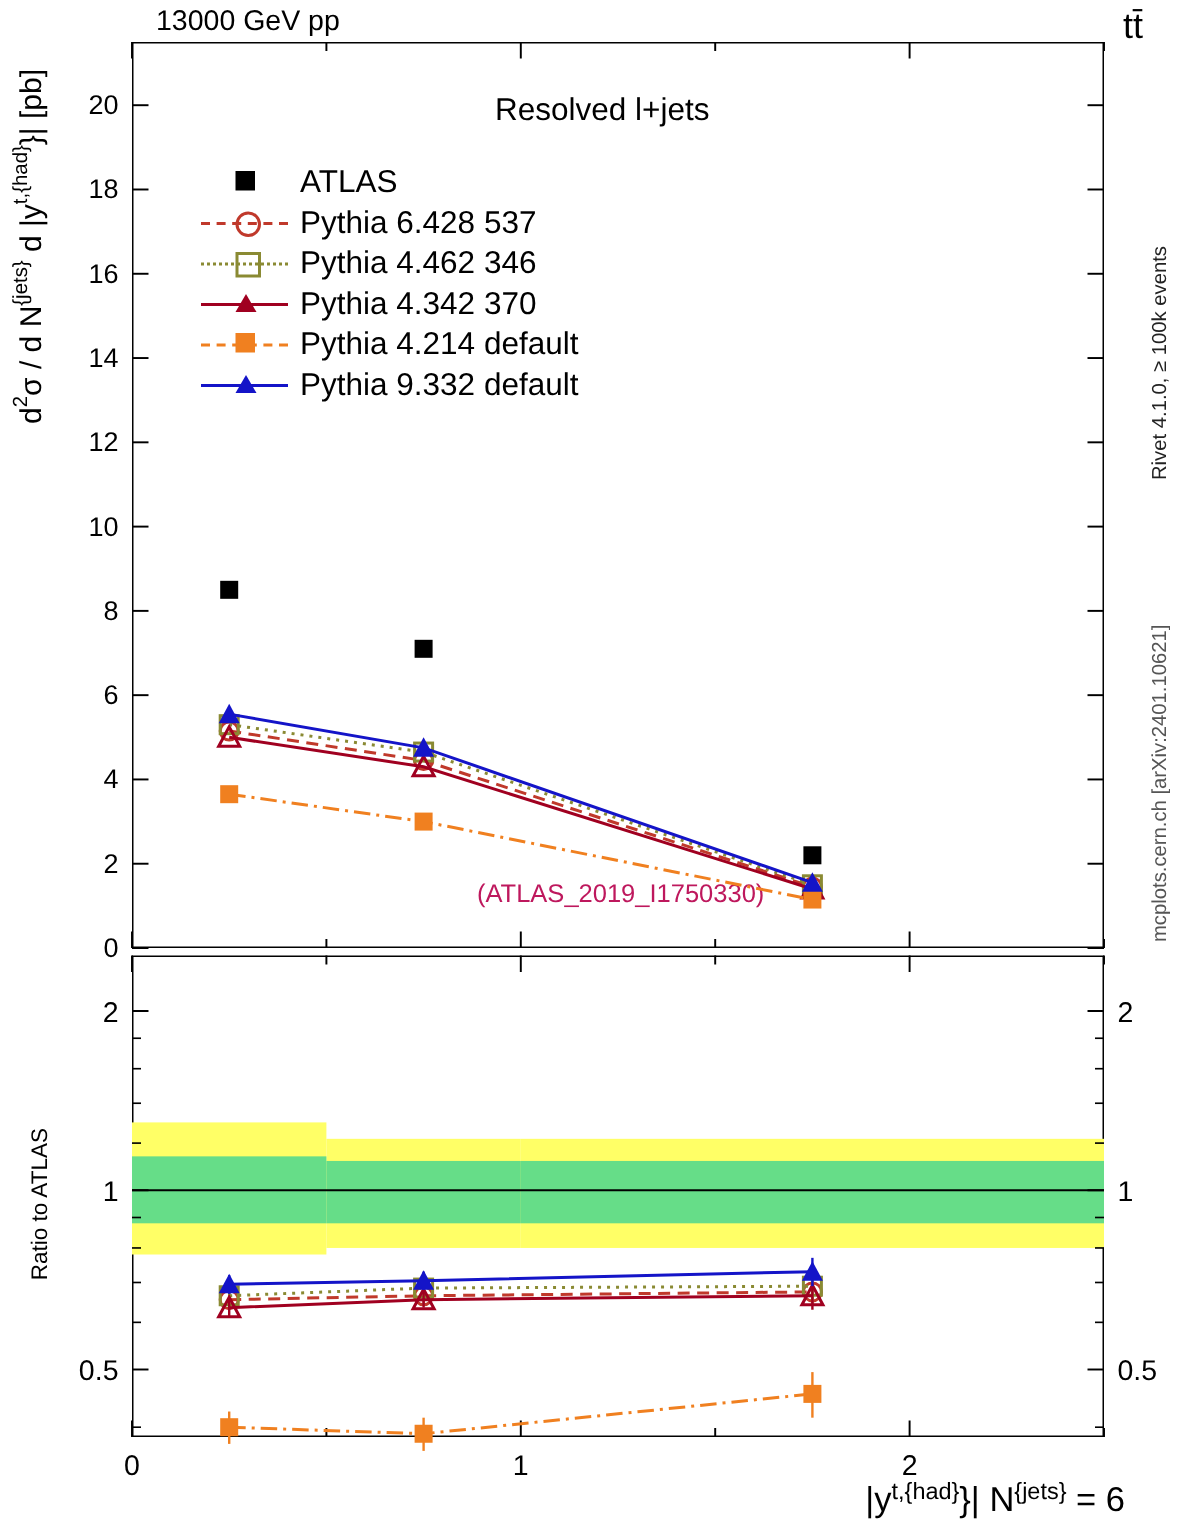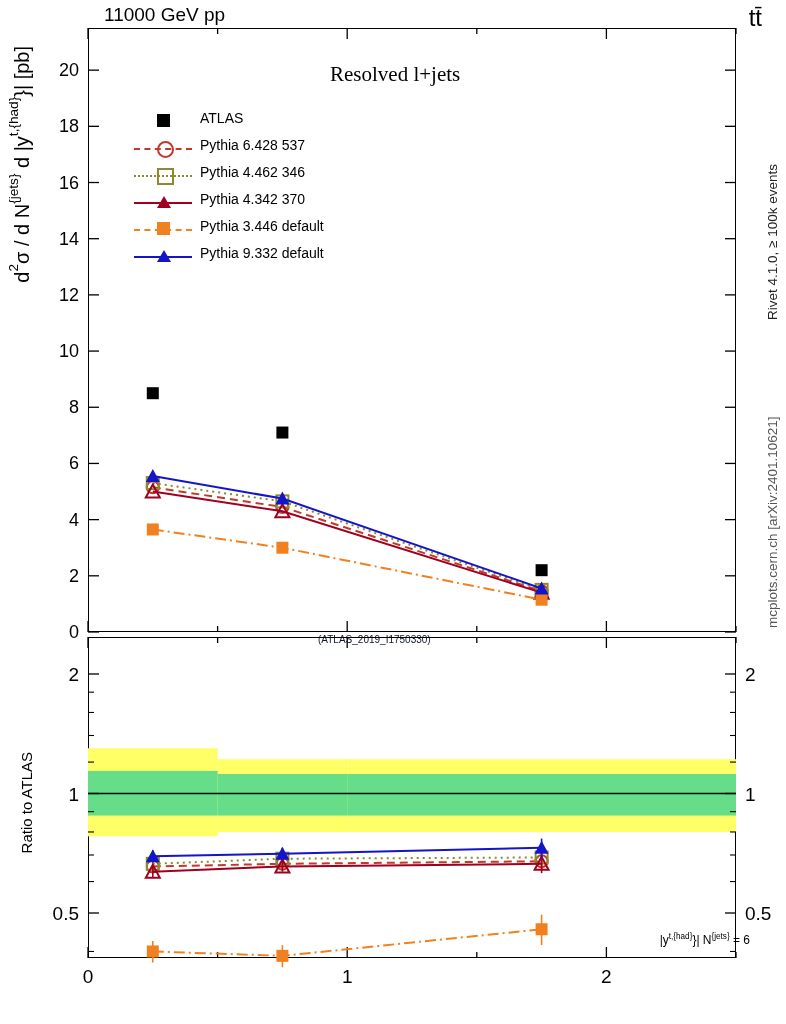--- a/index.html
+++ b/index.html
@@ -19,62 +19,62 @@
     font-size:13.5px;
     color:#555;
     white-space:nowrap;
   }
   .vert.dark{color:#222;}
 
   
   #mainframe{left:88px;top:28px;width:648px;height:604px;border:1.3px solid #000;box-sizing:border-box;}
   #ratioframe{left:88px;top:637px;width:648px;height:321px;border:1.3px solid #000;box-sizing:border-box;}
 
-  .plot-title{left:330px;top:62px;font-size:21px;font-family:Liberation Serif, serif;}
+  .plot-title{left:330px;top:62px;font-size:21px;}
 
   
   .ylab-main{
     left:6px;top:46px;
     writing-mode:vertical-rl;transform:rotate(180deg);
     font-size:20px;white-space:nowrap;
   }
   .ylab-ratio{
     left:18px;top:752px;
     writing-mode:vertical-rl;transform:rotate(180deg);
     font-size:15px;white-space:nowrap;
   }
-  .xlab{right:36px;top:932px;font-size:12px;white-space:nowrap;}
+  .xlab{right:36px;top:986px;font-size:23px;white-space:nowrap;}
 
   sup{font-size:.68em;vertical-align:super;}
 
   
-  #legend{left:128px;top:108px;width:300px;font-size:14px;}
+  #legend{left:128px;top:108px;width:300px;font-size:21px;}
   .leg-row{position:relative;height:27px;}
   .leg-txt{position:absolute;left:72px;top:2px;white-space:nowrap;}
   .leg-line{position:absolute;left:6px;top:13px;width:58px;height:0;border-top-width:2px;border-top-style:solid;}
   .leg-mk{position:absolute;left:29px;top:6px;width:13px;height:13px;}
 
   
   .mk-sq{background:#000;}
   .mk-circ-o{border:2px solid #c0392b;border-radius:50%;background:transparent;}
   .mk-sq-o{border:2px solid #8a8a33;background:transparent;}
   .mk-tri-o{width:0;height:0;border-left:7px solid transparent;border-right:7px solid transparent;border-bottom:12px solid #a00020;background:transparent;}
   .mk-sq-f{background:#f08020;}
   .mk-tri-f{width:0;height:0;border-left:7px solid transparent;border-right:7px solid transparent;border-bottom:12px solid #1414c8;background:transparent;}
 
-  .watermark{left:318px;top:586px;font-size:10px;color:#0f172a;white-space:nowrap;margin-top:48px;}
+  .watermark{left:318px;top:586px;font-size:17px;color:#be185d;white-space:nowrap;}
 
   svg{position:absolute;left:0;top:0;overflow:visible;}
 </style>
 </head>
 <body>
 
 <div id="root">
 
-  <div class="abs hdr-left">11000 GeV pp</div>
+  <div class="abs hdr-left">13000 GeV pp</div>
   <div class="abs hdr-right">tt̄</div>
 
   <div class="abs vert dark" style="right:6px;top:40px;height:280px;">Rivet 4.1.0, ≥ 100k events</div>
   <div class="abs vert" style="right:6px;top:318px;height:310px;">mcplots.cern.ch [arXiv:2401.10621]</div>
 
   <div class="abs" id="mainframe"></div>
   <div class="abs plot-title">Resolved l+jets</div>
   <div class="abs ylab-main">
     d<sup>2</sup>σ / d N<sup>{jets}</sup> d |y<sup>t,{had}</sup>}| [pb]
   </div>
@@ -103,21 +103,21 @@
       <span class="leg-txt">Pythia 4.462 346</span>
     </div>
     <div class="leg-row">
       <span class="leg-line" style="border-top-color:#a00020;border-top-style:solid;"></span>
       <span class="leg-mk mk-tri-o" style="top:7px;"></span>
       <span class="leg-txt">Pythia 4.342 370</span>
     </div>
     <div class="leg-row">
       <span class="leg-line" style="border-top-color:#f08020;border-top-style:dashed;"></span>
       <span class="leg-mk mk-sq-f"></span>
-      <span class="leg-txt">Pythia 3.446 default</span>
+      <span class="leg-txt">Pythia 4.214 default</span>
     </div>
     <div class="leg-row">
       <span class="leg-line" style="border-top-color:#1414c8;border-top-style:solid;"></span>
       <span class="leg-mk mk-tri-f" style="top:7px;"></span>
       <span class="leg-txt">Pythia 9.332 default</span>
     </div>
   </div>
 
   <svg width="786" height="1024" id="draw">
       <line x1="88" y1="632" x2="99" y2="632" stroke="#000" stroke-width="1.3"></line>

